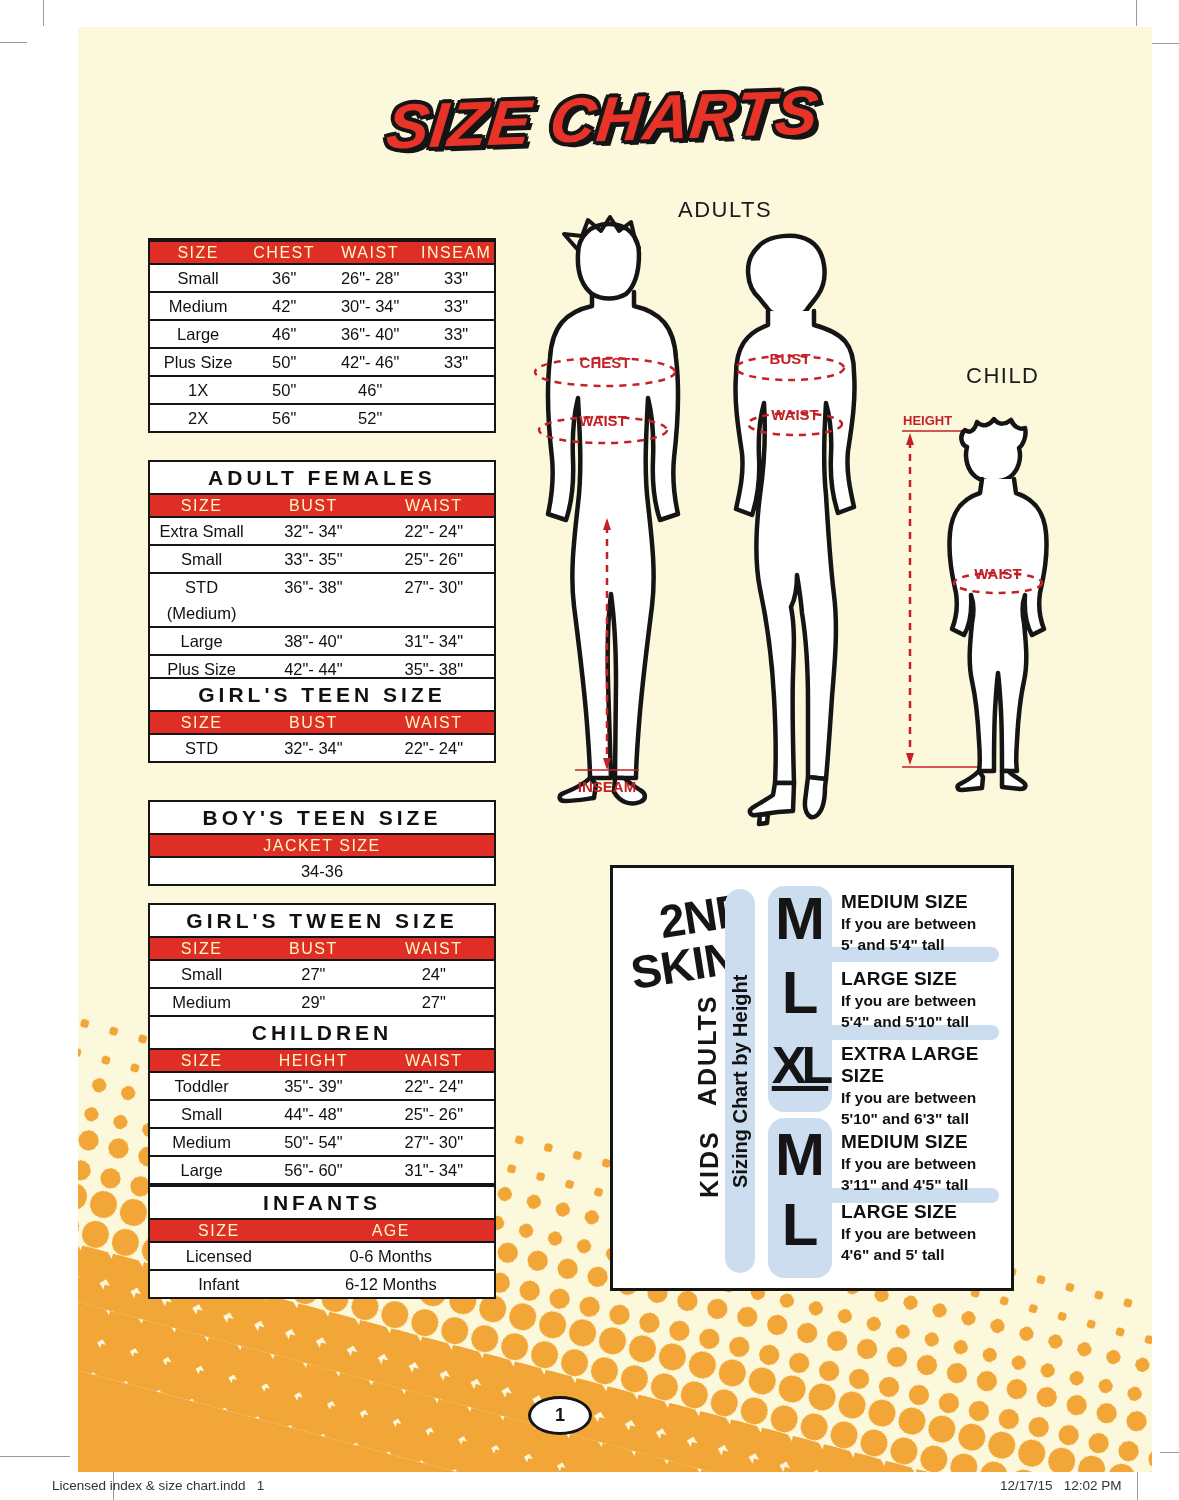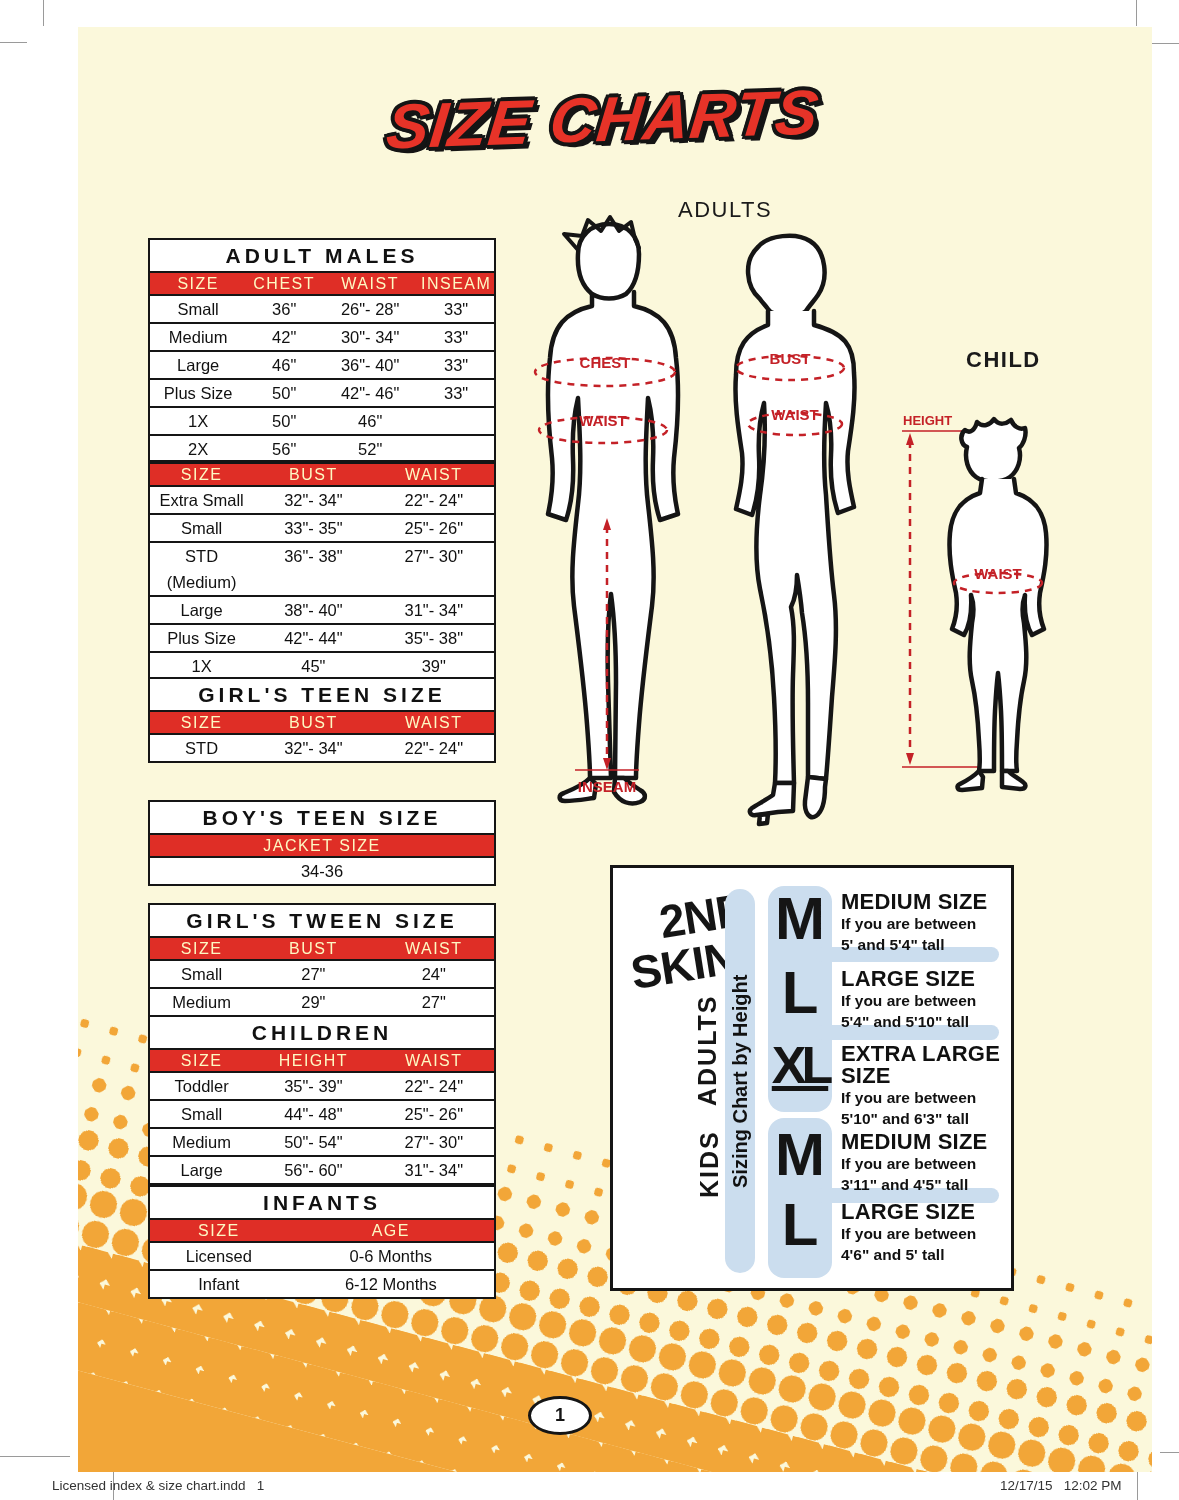--- a/index.html
+++ b/index.html
@@ -54,21 +54,21 @@
     font-weight:bold;font-size:20px;color:#111;text-align:center;line-height:30px;z-index:2;}
   .lcol{position:absolute;left:155px;width:64px;background:#CBDDEE;border-radius:16px;z-index:1;}
   .lcol.adults{top:18px;height:226px;}
   .lcol.kids{top:250px;height:160px;}
   .hbar{position:absolute;left:202px;width:184px;height:15px;background:#CBDDEE;border-radius:8px;z-index:1;}
   .letters-layer{position:absolute;left:0;top:0;width:100%;height:100%;z-index:3;}
   .sz-letter{position:absolute;left:148px;width:78px;text-align:center;font-weight:900;font-size:60px;line-height:62px;color:#151515;}
   .sz-letter.xl{font-size:52px;letter-spacing:-5px;text-decoration:underline;}
   .entries-layer{position:absolute;left:0;top:0;width:100%;height:100%;z-index:3;}
   .sz-entry{position:absolute;left:228px;width:162px;color:#111;}
-  .sz-h{font-weight:bold;font-size:22px;line-height:22px;letter-spacing:0.2px;}
+  .sz-h{font-weight:bold;font-size:19px;line-height:22px;letter-spacing:0.2px;}
   .sz-l{font-weight:bold;font-size:15.5px;line-height:21px;}
   
   .pagenum{position:absolute;left:450px;top:1369px;width:58px;height:33px;background:#fff;border:3px solid #151515;
     border-radius:50%;text-align:center;font-weight:bold;font-size:18px;line-height:33px;color:#151515;z-index:3;}
   
   .footer{position:absolute;font-size:13.5px;color:#333;white-space:pre;}
 </style>
 </head>
 <body>
 
@@ -90,24 +90,23 @@
       <div class="hs hs3"></div>
       <div class="hs hs4"></div>
       <div class="hs hs5"></div>
       <div class="hs hs6"></div>
       <div class="hs hs7"></div>
     </div>
   </div>
 
   <div class="title">SIZE CHARTS</div>
   <div class="caption" style="left:600px;top:170px;">ADULTS</div>
-  <div class="caption" style="left:888px;top:320px;font-weight:bold;">CHILD</div>
+  <div class="caption" style="left:888px;top:336px;">CHILD</div>
 
   <div class="sizetable" style="top:211px;">
-      <div class="t-title">ADULT MALES</div>
       <div class="t-head" style="grid-template-columns: 28% 22% 28% 22%;">
         <div class="t-hcell">SIZE</div>
         <div class="t-hcell">CHEST</div>
         <div class="t-hcell">WAIST</div>
         <div class="t-hcell">INSEAM</div>
       </div>
       <div class="t-row" style="grid-template-columns: 28% 22% 28% 22%;">
         <div class="t-cell">Small</div>
         <div class="t-cell">36"</div>
         <div class="t-cell">26"- 28"</div>
@@ -138,20 +137,21 @@
         <div class="t-cell"></div>
       </div>
       <div class="t-row" style="grid-template-columns: 28% 22% 28% 22%;">
         <div class="t-cell">2X</div>
         <div class="t-cell">56"</div>
         <div class="t-cell">52"</div>
         <div class="t-cell"></div>
       </div>
     </div>
   <div class="sizetable" style="top:433px;">
+      <div class="t-title">ADULT FEMALES</div>
       <div class="t-head" style="grid-template-columns: 30% 35% 35%;">
         <div class="t-hcell">SIZE</div>
         <div class="t-hcell">BUST</div>
         <div class="t-hcell">WAIST</div>
       </div>
       <div class="t-row" style="grid-template-columns: 30% 35% 35%;">
         <div class="t-cell">Extra Small</div>
         <div class="t-cell">32"- 34"</div>
         <div class="t-cell">22"- 24"</div>
       </div>

